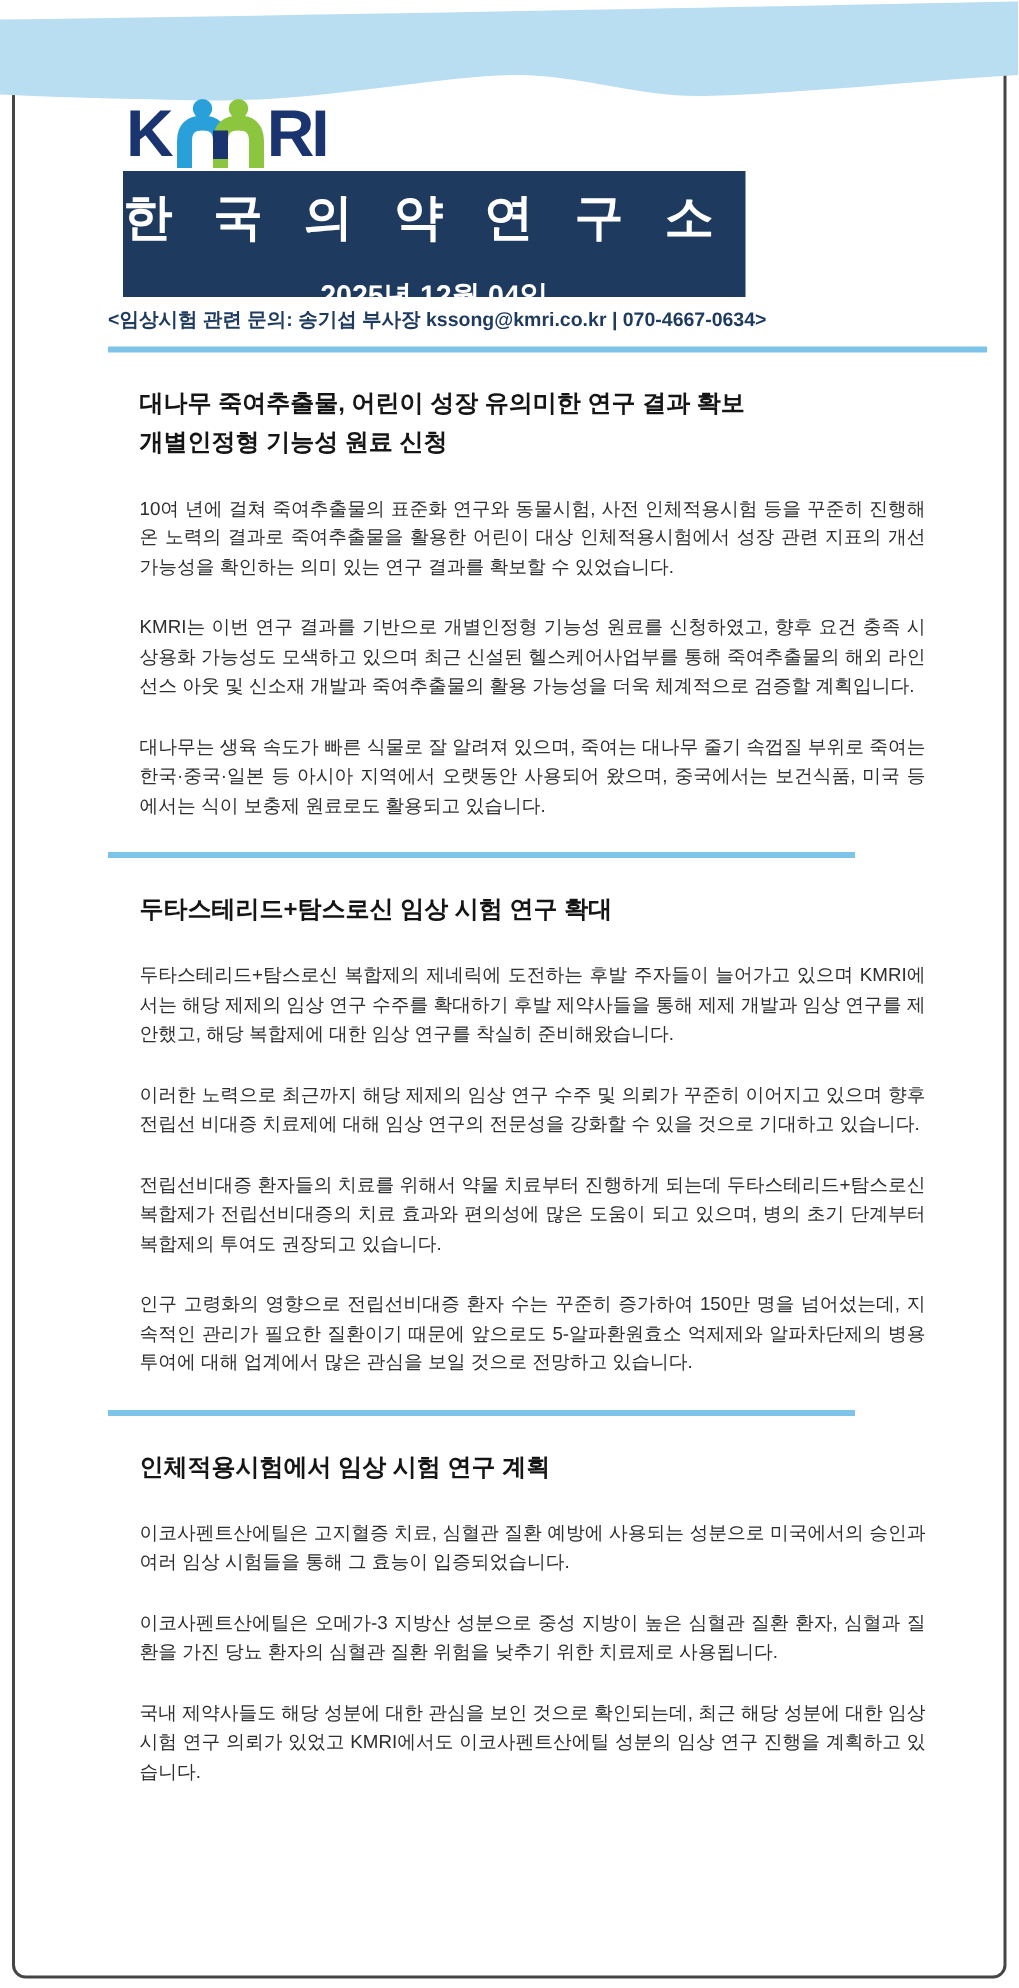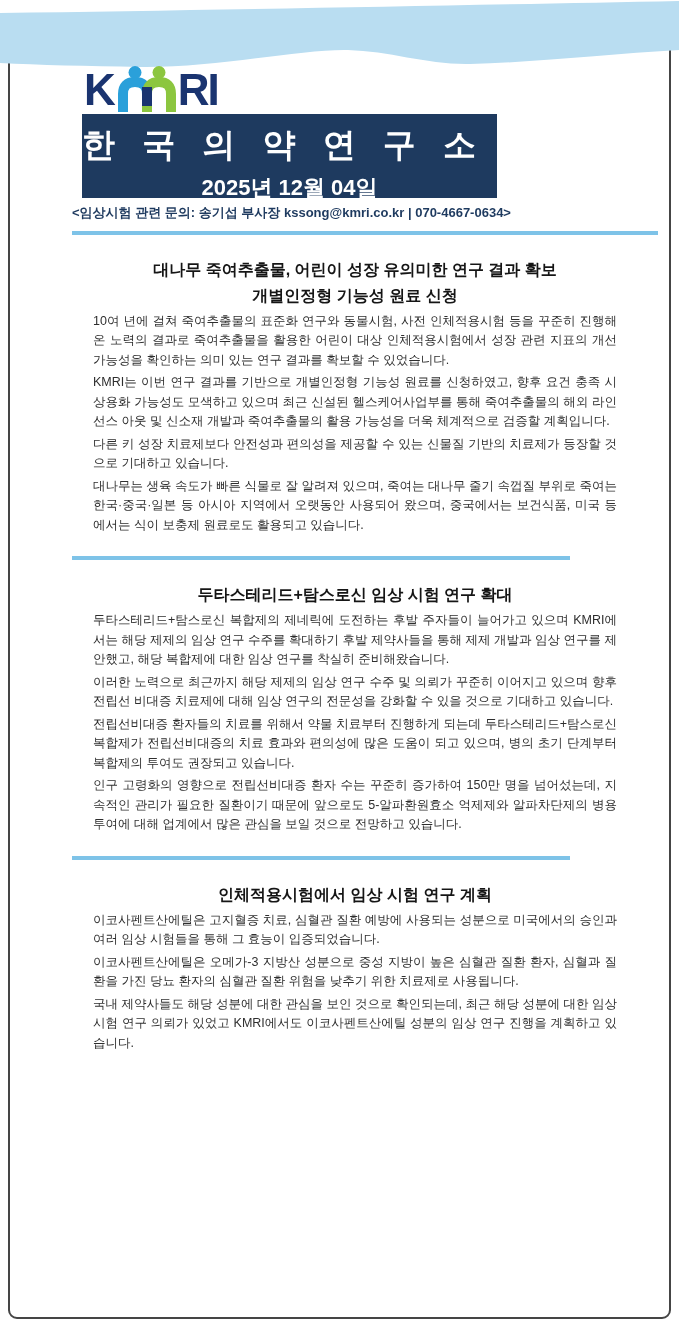--- a/index.html
+++ b/index.html
@@ -66,24 +66,24 @@
     padding-top: 9px;
   }
   .banner-title {
     font-size: 33px;
     font-weight: bold;
     letter-spacing: 9px;
     line-height: 44px;
     white-space: nowrap;
   }
   .banner-date {
-    font-size: 22px;
+    font-size: 19px;
     font-weight: bold;
     line-height: 24px;
-    margin-top: 9px;
+    margin-top: 19px;
   }
 
   
   .address {
     margin: 6px 0 0 72px;
     color: #1e3a5f;
     font-weight: bold;
     font-size: 13px;
     line-height: 17.5px;
   }
@@ -97,25 +97,24 @@
   .article-divider { width: 498px; margin-top: 21px; }
 
   
   .article { margin: 0 62px 0 93px; }
   .article-title {
     margin-top: 22px;
     font-size: 16px;
     font-weight: bold;
     color: #151515;
     line-height: 26px;
-    text-align: center;
   }
   .article-title span { display: block; }
   .article p {
-    margin-top: 3px;
+    margin-top: 21px;
     font-size: 12.5px;
     color: #2e2e2e;
     line-height: 19.5px;
     text-align: justify;
   }
 </style>
 </head>
 <body>
 
 <div class="page">
@@ -151,21 +150,20 @@
 
     <div class="divider header-divider"></div>
 
     <section class="article">
       <h2 class="article-title">
         <span>대나무 죽여추출물, 어린이 성장 유의미한 연구 결과 확보</span>
         <span>개별인정형 기능성 원료 신청</span>
       </h2>
       <p>10여 년에 걸쳐 죽여추출물의 표준화 연구와 동물시험, 사전 인체적용시험 등을 꾸준히 진행해온 노력의 결과로 죽여추출물을 활용한 어린이 대상 인체적용시험에서 성장 관련 지표의 개선 가능성을 확인하는 의미 있는 연구 결과를 확보할 수 있었습니다.</p>
       <p>KMRI는 이번 연구 결과를 기반으로 개별인정형 기능성 원료를 신청하였고, 향후 요건 충족 시 상용화 가능성도 모색하고 있으며 최근 신설된 헬스케어사업부를 통해 죽여추출물의 해외 라인선스 아웃 및 신소재 개발과 죽여추출물의 활용 가능성을 더욱 체계적으로 검증할 계획입니다.</p>
-      <p>다른 키 성장 치료제보다 안전성과 편의성을 제공할 수 있는 신물질 기반의 치료제가 등장할 것으로 기대하고 있습니다.</p>
       <p>대나무는 생육 속도가 빠른 식물로 잘 알려져 있으며, 죽여는 대나무 줄기 속껍질 부위로 죽여는 한국·중국·일본 등 아시아 지역에서 오랫동안 사용되어 왔으며, 중국에서는 보건식품, 미국 등에서는 식이 보충제 원료로도 활용되고 있습니다.</p>
     </section>
 
     <div class="divider article-divider"></div>
 
     <section class="article">
       <h2 class="article-title">
         <span>두타스테리드+탐스로신 임상 시험 연구 확대</span>
       </h2>
       <p>두타스테리드+탐스로신 복합제의 제네릭에 도전하는 후발 주자들이 늘어가고 있으며 KMRI에서는 해당 제제의 임상 연구 수주를 확대하기 후발 제약사들을 통해 제제 개발과 임상 연구를 제안했고, 해당 복합제에 대한 임상 연구를 착실히 준비해왔습니다.</p>

